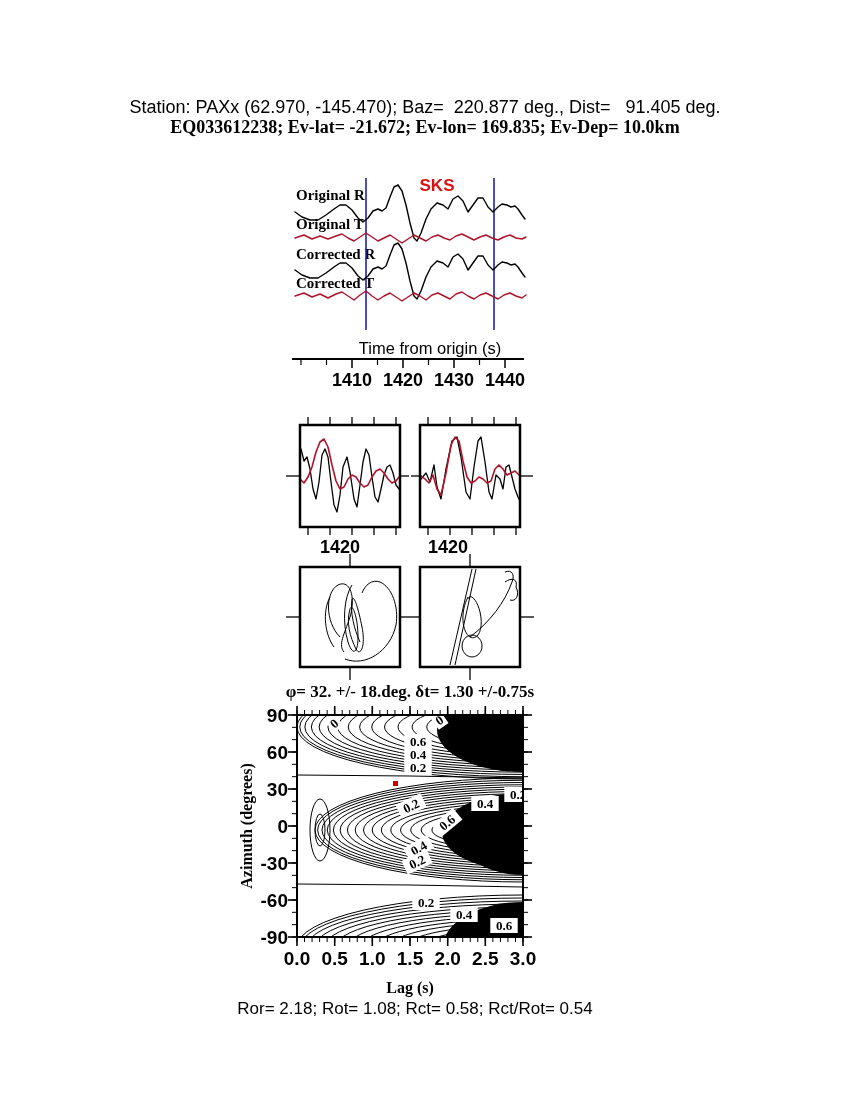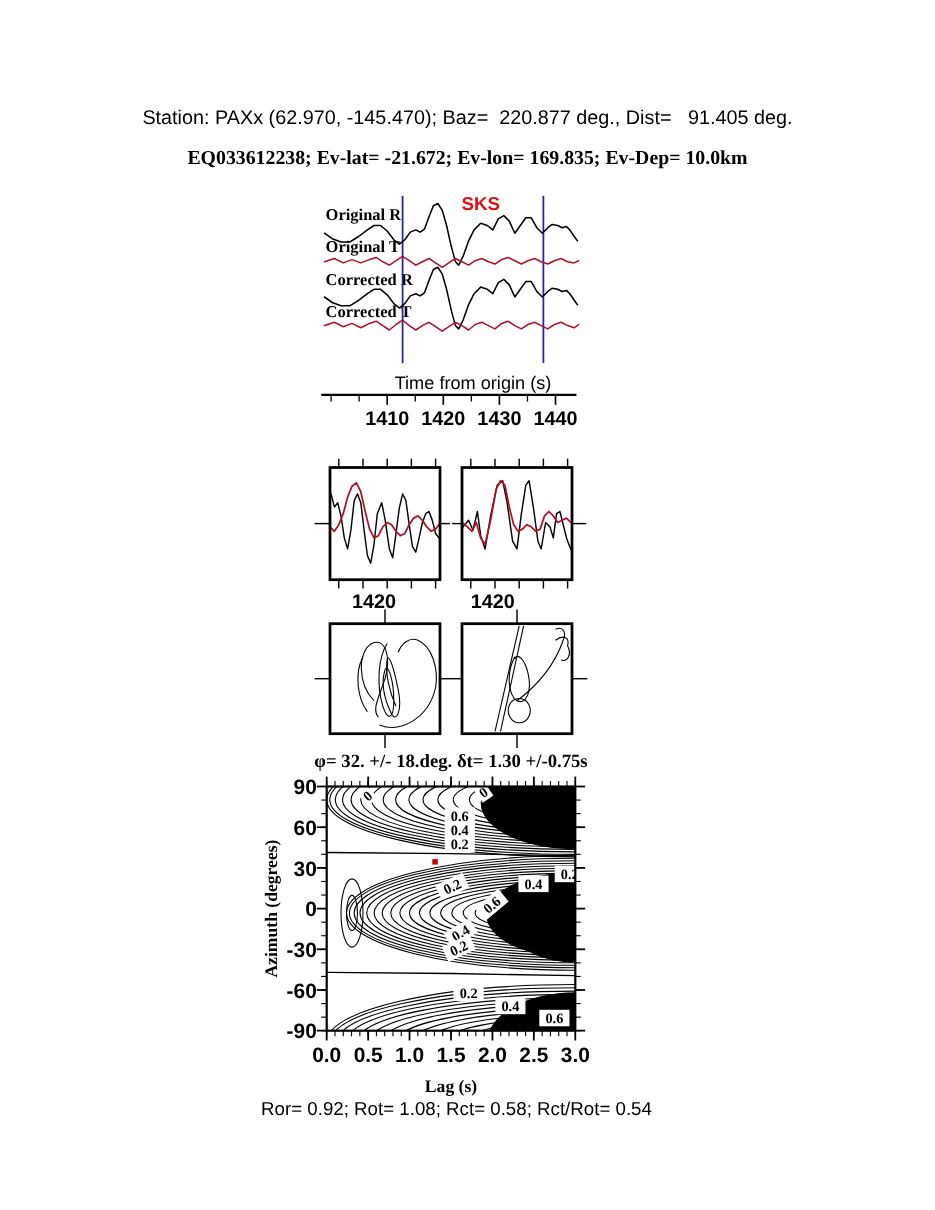--- a/index.html
+++ b/index.html
@@ -1,20 +1,20 @@
 <!DOCTYPE html>
 <html><head>
 <meta charset="utf-8">
 <style>
   html,body{margin:0;padding:0;background:#fff;}
   .page{position:relative;width:850px;height:1100px;background:#fff;overflow:hidden;
         font-family:"Liberation Sans",sans-serif;margin-top:37px;}
   .t1{position:absolute;top:60px;left:0;width:850px;text-align:center;
       font-size:18px;color:#000;white-space:pre;font-family:"Liberation Sans",sans-serif;}
-  .t2{position:absolute;top:96px;left:0;width:850px;text-align:center;
+  .t2{position:absolute;top:80px;left:0;width:850px;text-align:center;
       font-size:18px;font-weight:bold;color:#000;white-space:pre;
       font-family:"Liberation Serif",serif;}
   .stats{position:absolute;top:962px;left:0;width:830px;text-align:center;
          font-size:17px;color:#000;white-space:pre;font-family:"Liberation Sans",sans-serif;}
   svg{position:absolute;overflow:visible;}
   svg text{user-select:none;}
 </style>
 </head>
 <body>
 
@@ -415,14 +415,14 @@
       <text x="58" y="269" fill="#000" text-anchor="end" font-size="19" font-family="&quot;Liberation Sans&quot;,sans-serif" font-weight="bold">-90</text>
       <text x="67" y="290" fill="#000" text-anchor="middle" font-size="19" font-family="&quot;Liberation Sans&quot;,sans-serif" font-weight="bold">0.0</text>
       <text x="104.7" y="290" fill="#000" text-anchor="middle" font-size="19" font-family="&quot;Liberation Sans&quot;,sans-serif" font-weight="bold">0.5</text>
       <text x="142.3" y="290" fill="#000" text-anchor="middle" font-size="19" font-family="&quot;Liberation Sans&quot;,sans-serif" font-weight="bold">1.0</text>
       <text x="180" y="290" fill="#000" text-anchor="middle" font-size="19" font-family="&quot;Liberation Sans&quot;,sans-serif" font-weight="bold">1.5</text>
       <text x="217.7" y="290" fill="#000" text-anchor="middle" font-size="19" font-family="&quot;Liberation Sans&quot;,sans-serif" font-weight="bold">2.0</text>
       <text x="255.3" y="290" fill="#000" text-anchor="middle" font-size="19" font-family="&quot;Liberation Sans&quot;,sans-serif" font-weight="bold">2.5</text>
       <text x="293" y="290" fill="#000" text-anchor="middle" font-size="19" font-family="&quot;Liberation Sans&quot;,sans-serif" font-weight="bold">3.0</text>
       <text x="180" y="318" fill="#000" text-anchor="middle" font-size="16" font-family="&quot;Liberation Serif&quot;,serif" font-weight="bold">Lag (s)</text>
     </svg>
-  <div class="stats">Ror= 0.92; Rot= 1.08; Rct= 0.58; Rct/Rot= 0.54</div>
+  <div class="stats">Ror= 2.18; Rot= 1.08; Rct= 0.58; Rct/Rot= 0.54</div>
 </div>
 
 </body></html>

